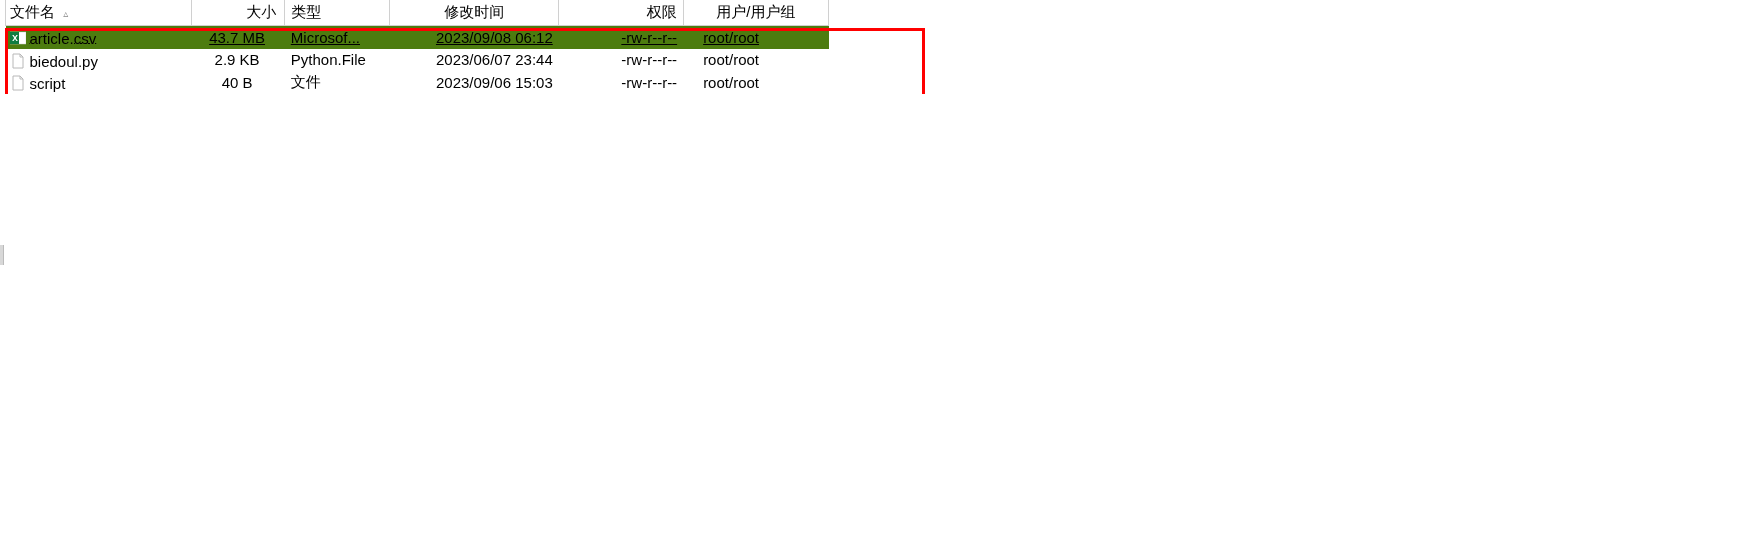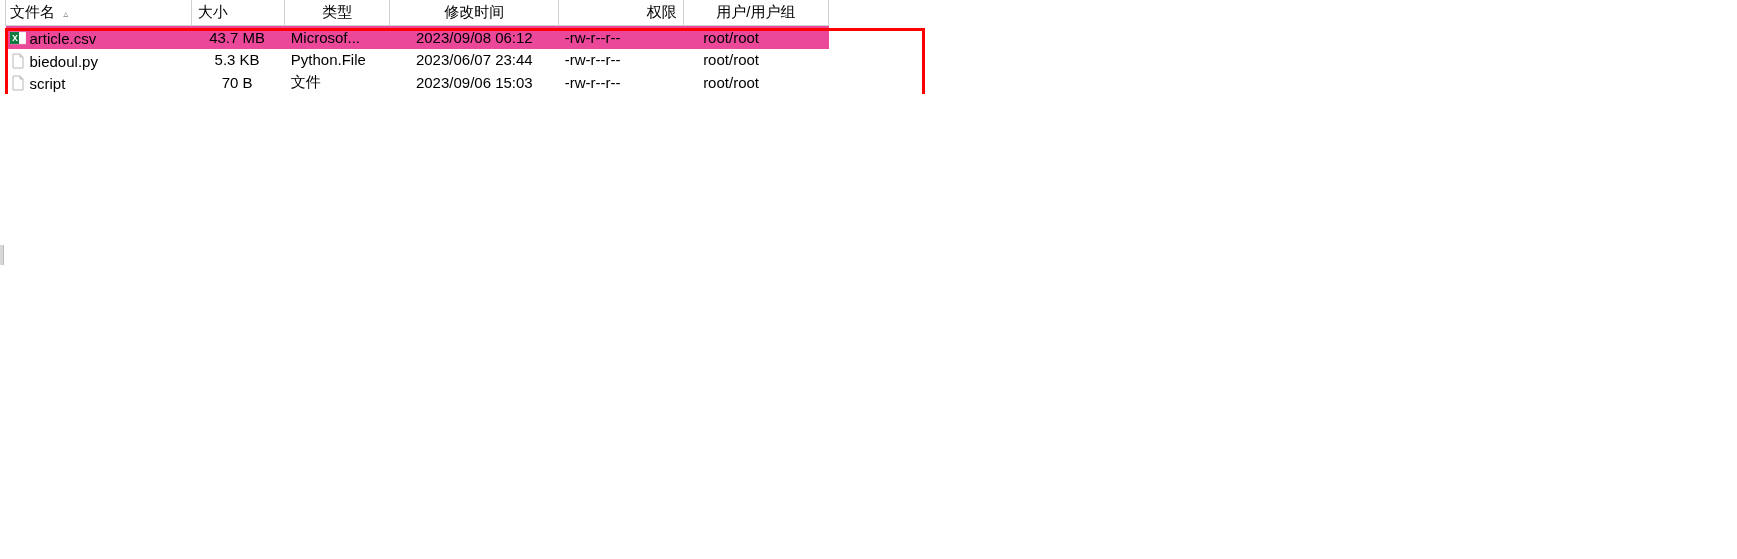--- a/index.html
+++ b/index.html
@@ -40,35 +40,36 @@
       display: inline-block;
       margin-left: 4px;
       font-size: 10px;
       color: #888;
       vertical-align: middle;
     }
     .body-row {
       display: table-row;
     }
     .body-row.selected {
-      background: #ec4899;
+      background: #4d7c0f;
+      text-decoration: underline;
     }
     .body-cell {
       display: table-cell;
       padding: 2px 6px 2px 6px;
       font-size: 15px;
       white-space: nowrap;
       vertical-align: middle;
       overflow: hidden;
     }
     .col-name { width: 210px; text-align: left; padding-left: 4px;}
     .col-size { width: 100px; text-align: center; padding-right: 8px;}
     .col-type { width: 110px; text-align: left; }
-    .col-date { width: 180px; text-align: center; }
-    .col-perm { width: 140px; text-align: left; }
+    .col-date { width: 180px; text-align: right; }
+    .col-perm { width: 140px; text-align: right; }
     .col-user { width: 160px; text-align: left; padding-left: 20px;}
     
     .file-icon {
       display: inline-block;
       width: 16px;
       height: 16px;
       vertical-align: middle;
       margin-right: 4px;
     }
     .fname { vertical-align: middle; }
@@ -95,24 +96,24 @@
 </head>
 <body>
 
 <div class="file-panel">
   <div class="table">
     <div class="header-row">
       <div class="header-cell col-name">
         <span>文件名</span>
         <span class="sort-indicator">▵</span>
       </div>
-      <div class="header-cell col-size" style="text-align:left;">
+      <div class="header-cell col-size" style="text-align:right;">
         <span>大小</span>
       </div>
-      <div class="header-cell col-type" style="text-align:center;margin-left:12px;">
+      <div class="header-cell col-type" style="text-align:left;margin-left:12px;">
         <span>类型</span>
       </div>
       <div class="header-cell col-date" style="text-align:center;">
         <span>修改时间</span>
       </div>
       <div class="header-cell col-perm" style="text-align:right;">
         <span>权限</span>
       </div>
       <div class="header-cell col-user" style="text-align:center;padding-left:6px;">
         <span>用户/用户组</span>
@@ -129,32 +130,32 @@
         <div class="body-cell col-type">Microsof...</div>
         <div class="body-cell col-date">2023/09/08 06:12</div>
         <div class="body-cell col-perm">-rw-r--r--</div>
         <div class="body-cell col-user">root/root</div>
       </div>
       <div class="body-row">
         <div class="body-cell col-name"><span class="file-icon"><svg viewBox="0 0 16 16" width="16" height="16">
               <path d="M3 1 L10 1 L13 4 L13 15 L3 15 Z" fill="#ffffff" stroke="#b8b8b8" stroke-width="1"></path>
               <path d="M10 1 L10 4 L13 4" fill="none" stroke="#b8b8b8" stroke-width="1"></path>
             </svg></span><span class="fname">biedoul.py</span></div>
-        <div class="body-cell col-size">5.3 KB</div>
+        <div class="body-cell col-size">2.9 KB</div>
         <div class="body-cell col-type">Python.File</div>
         <div class="body-cell col-date">2023/06/07 23:44</div>
         <div class="body-cell col-perm">-rw-r--r--</div>
         <div class="body-cell col-user">root/root</div>
       </div>
       <div class="body-row">
         <div class="body-cell col-name"><span class="file-icon"><svg viewBox="0 0 16 16" width="16" height="16">
               <path d="M3 1 L10 1 L13 4 L13 15 L3 15 Z" fill="#ffffff" stroke="#b8b8b8" stroke-width="1"></path>
               <path d="M10 1 L10 4 L13 4" fill="none" stroke="#b8b8b8" stroke-width="1"></path>
             </svg></span><span class="fname">script</span></div>
-        <div class="body-cell col-size">70 B</div>
+        <div class="body-cell col-size">40 B</div>
         <div class="body-cell col-type">文件</div>
         <div class="body-cell col-date">2023/09/06 15:03</div>
         <div class="body-cell col-perm">-rw-r--r--</div>
         <div class="body-cell col-user">root/root</div>
       </div>
     </div>
   <div class="highlight-box"></div>
 </div>
 <div class="left-handle"></div>
 

